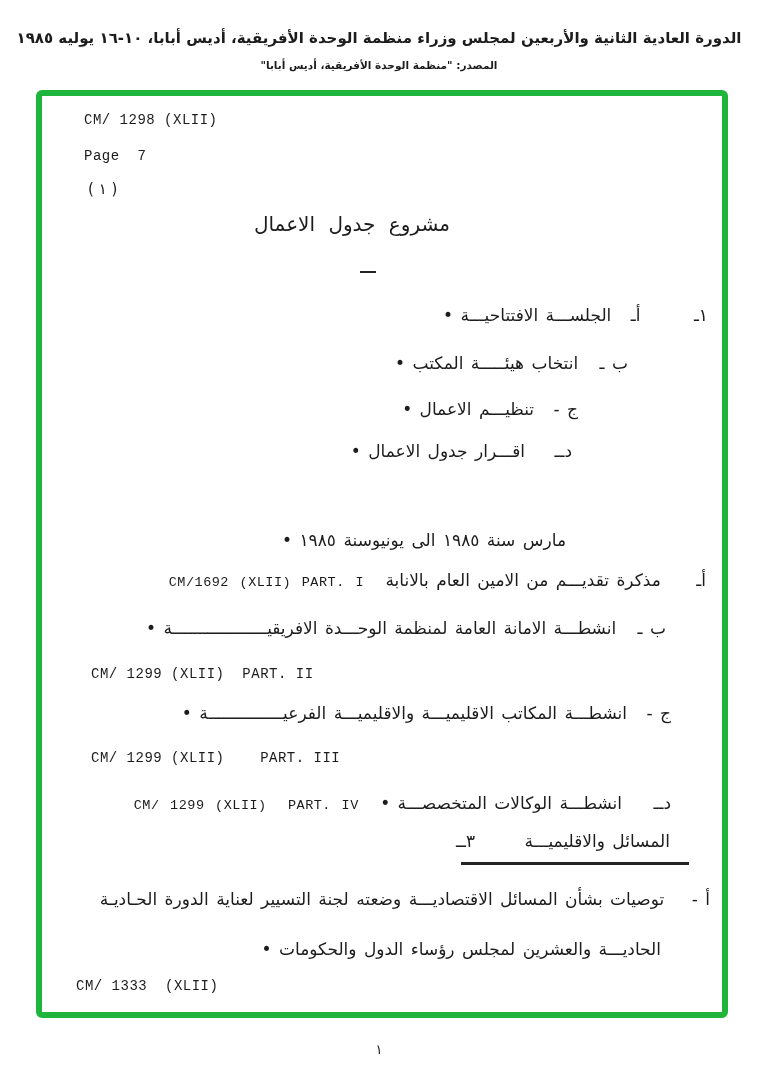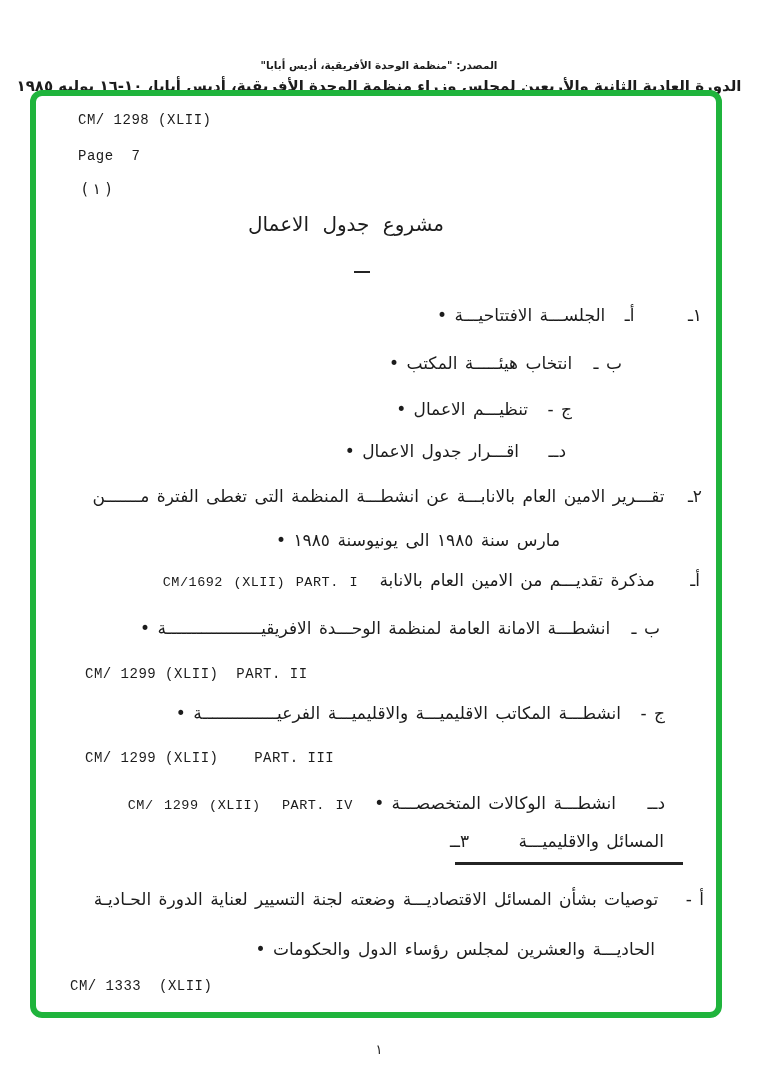--- a/index.html
+++ b/index.html
@@ -11,30 +11,30 @@
   }
   .rtl{direction:rtl;unicode-bidi:embed;}
   .abs{position:absolute;white-space:nowrap;}
   .mono{
     font-family:"Liberation Mono","DejaVu Sans Mono",monospace;
     white-space:pre;letter-spacing:.5px;direction:ltr;unicode-bidi:embed;
   }
   
   .hdr1{
     top:28px;left:0;width:758px;text-align:center;
-    font-weight:bold;font-size:15px;line-height:1.45;margin-top:48px;
+    font-weight:bold;font-size:15px;line-height:1.45;
   }
   .hdr2{
     top:59px;left:0;width:758px;text-align:center;
     font-weight:bold;font-size:10.5px;
   }
   
   .frame{
-    position:absolute;left:30px;top:90px;width:692px;height:928px;
-    border:6px solid #1fb43c;border-radius:12px;box-sizing:border-box;
+    position:absolute;left:36px;top:90px;width:692px;height:928px;
+    border:6px solid #1fb43c;border-radius:6px;box-sizing:border-box;
   }
   .frame .abs{position:absolute;}
   .row{font-size:17px;line-height:26px;word-spacing:2px;}
   .marker{display:inline-block;}
   .refinline{font-size:13.5px;}
   .rule{position:absolute;background:#242424;height:3px;}
   .ftr{
     top:1042px;left:0;width:758px;text-align:center;font-size:13px;
   }
 </style>
@@ -64,24 +64,20 @@
   </div>
   <div class="abs rtl row" style="right:144px;top:300px;">
     <span class="marker" style="margin-left:12px;">ج -</span>
     <span>تنظيـــم الاعمال •</span>
   </div>
   <div class="abs rtl row" style="right:150px;top:342px;">
     <span class="marker" style="margin-left:22px;">دــ</span>
     <span>اقـــرار جدول الاعمال •</span>
   </div>
 
-  <div class="abs rtl row" style="right:14px;top:387px;">
-    <span class="marker" style="margin-left:16px;">٢ـ</span>
-    <span>تقـــرير الامين العام بالانابـــة عن انشطـــة المنظمة التى تغطى الفترة مـــــــن</span>
-  </div>
   <div class="abs rtl row" style="right:156px;top:431px;">
     <span>مارس سنة ١٩٨٥ الى يونيوسنة ١٩٨٥ •</span>
   </div>
 
   <div class="abs rtl row" style="right:16px;top:471px;">
     <span class="marker" style="margin-left:28px;">أـ</span>
     <span style="margin-left:14px;">مذكرة تقديـــم من الامين العام بالانابة</span>
     <span class="mono refinline">CM/1692 (XLII) PART. I</span>
   </div>
 

